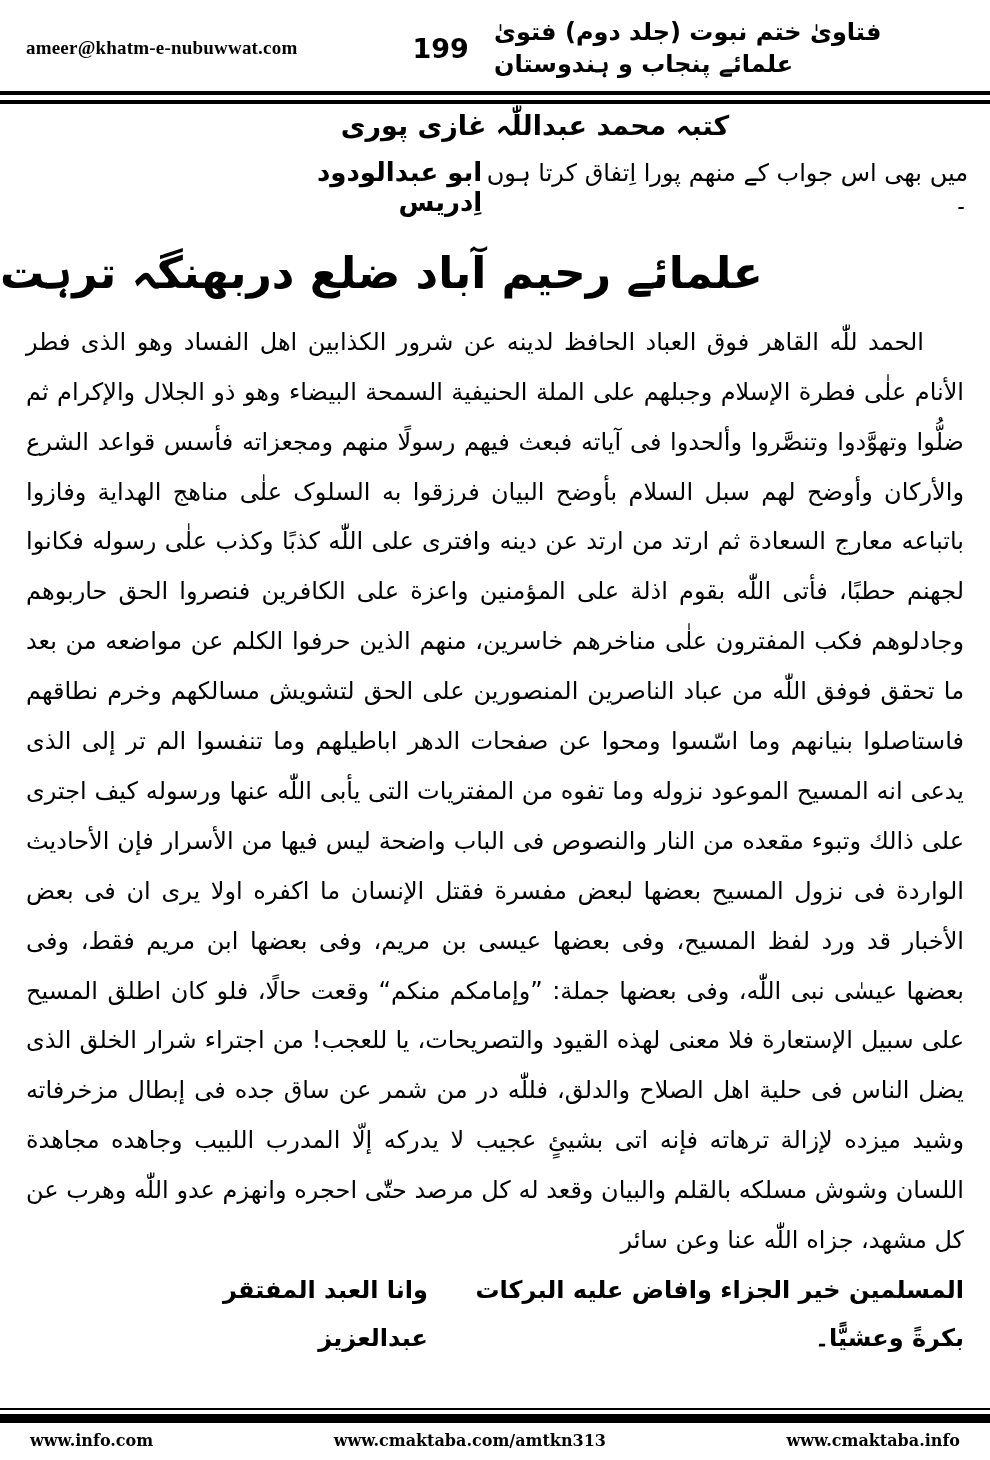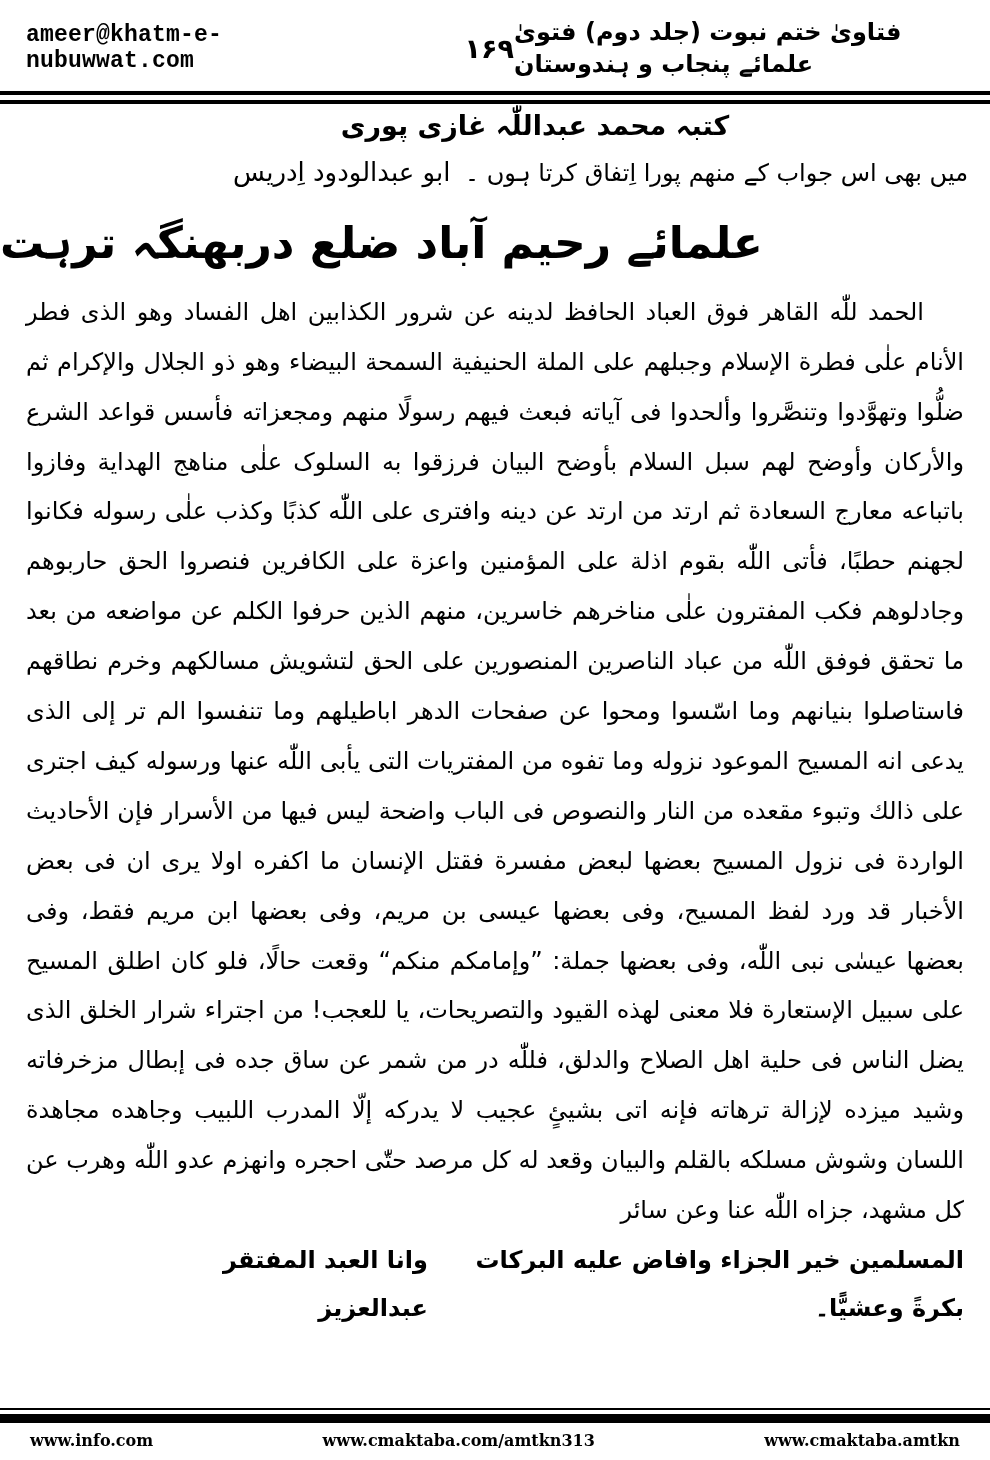--- a/index.html
+++ b/index.html
@@ -2,32 +2,32 @@
 <html lang="ur" dir="ltr"><head>
 <meta charset="utf-8">
 <style>
   html,body{margin:0;padding:0;background:#e8e8e8;}
   .page{
     position:relative;width:990px;height:1460px;background:#ffffff;color:#000;
     font-family:"DejaVu Sans",sans-serif;overflow:hidden;margin:0 auto;
   }
   
   .header-row{display:flex;align-items:center;justify-content:space-between;padding:16px 26px 2px 26px;}
-  .email{font-family:Liberation Mono, monospace;font-weight:bold;font-size:23px;letter-spacing:.2px;}
+  .email{font-family:Liberation Serif, serif;font-weight:bold;font-size:19px;letter-spacing:.2px;}
   .pagenum{font-size:27px;font-weight:bold;direction:rtl;margin-left:90px;}
   .book-title{direction:rtl;font-size:24px;font-weight:bold;width:470px;text-align:left;line-height:1.35;}
   .rule-double{margin:8px 0 0 0;height:5px;border-top:4px solid #000;border-bottom:4px solid #000;}
   
   .scribe-row{padding:6px 0 0 0;}
   .scribe{direction:rtl;text-align:center;padding-left:80px;font-size:27px;font-weight:bold;}
   .agreement-row{direction:rtl;display:flex;justify-content:space-between;align-items:baseline;
                  padding:16px 233px 0 22px;}
   .agreement-row{padding:16px 22px 0 233px;}
   .agreement{font-size:24px;}
-  .signatory{font-size:26px;font-weight:normal;}
+  .signatory{font-size:26px;font-weight:bold;}
   
   .section-heading{direction:rtl;text-align:left;font-size:44px;font-weight:bold;margin:30px 0 14px 0;}
   
   .arabic{direction:rtl;text-align:justify;font-weight:normal;font-size:24px;line-height:2.08;
           padding:6px 26px 0 26px;text-indent:40px;margin:0;}
   .signature-row{direction:rtl;display:flex;justify-content:space-between;align-items:baseline;
                  padding:0 26px 0 160px;font-weight:bold;font-size:24px;line-height:2.0;}
   
   .footer{position:absolute;left:0;right:0;bottom:0;}
   .footer-rule{height:2px;background:#000;margin:0 0 4px 0;}
@@ -35,21 +35,21 @@
   .footer-links{display:flex;justify-content:space-between;align-items:center;
                 padding:8px 30px 10px 30px;font-family:"DejaVu Serif",serif;font-weight:bold;font-size:16px;}
 </style>
 </head>
 <body>
 
 <div class="page">
 
   <div class="header-row">
     <span class="email">ameer@khatm-e-nubuwwat.com</span>
-    <span class="pagenum">۱۶۹</span>
+    <span class="pagenum">199</span>
     <span class="book-title">فتاویٰ ختم نبوت (جلد دوم) فتویٰ علمائے پنجاب و ہندوستان</span>
   </div>
   <div class="rule-double"></div>
 
   <div class="scribe-row">
     <div class="scribe">کتبہ محمد عبداللّٰہ غازی پوری</div>
   </div>
   <div class="agreement-row">
     <span class="agreement">میں بھی اس جواب کے منهم پورا اِتفاق کرتا ہوں ۔</span>
     <span class="signatory">ابو عبدالودود اِدریس</span>
@@ -63,17 +63,17 @@
     <span>المسلمين خير الجزاء وافاض عليه البركات بكرةً وعشيًّا۔</span>
     <span>وانا العبد المفتقر عبدالعزيز</span>
   </div>
 
   <div class="footer">
     <div class="footer-rule"></div>
     <div class="footer-bar"></div>
     <div class="footer-links">
       <span>www.info.com</span>
       <span>www.cmaktaba.com/amtkn313</span>
-      <span>www.cmaktaba.amtkn</span>
+      <span>www.cmaktaba.info</span>
     </div>
   </div>
 
 </div>
 
 </body></html>

